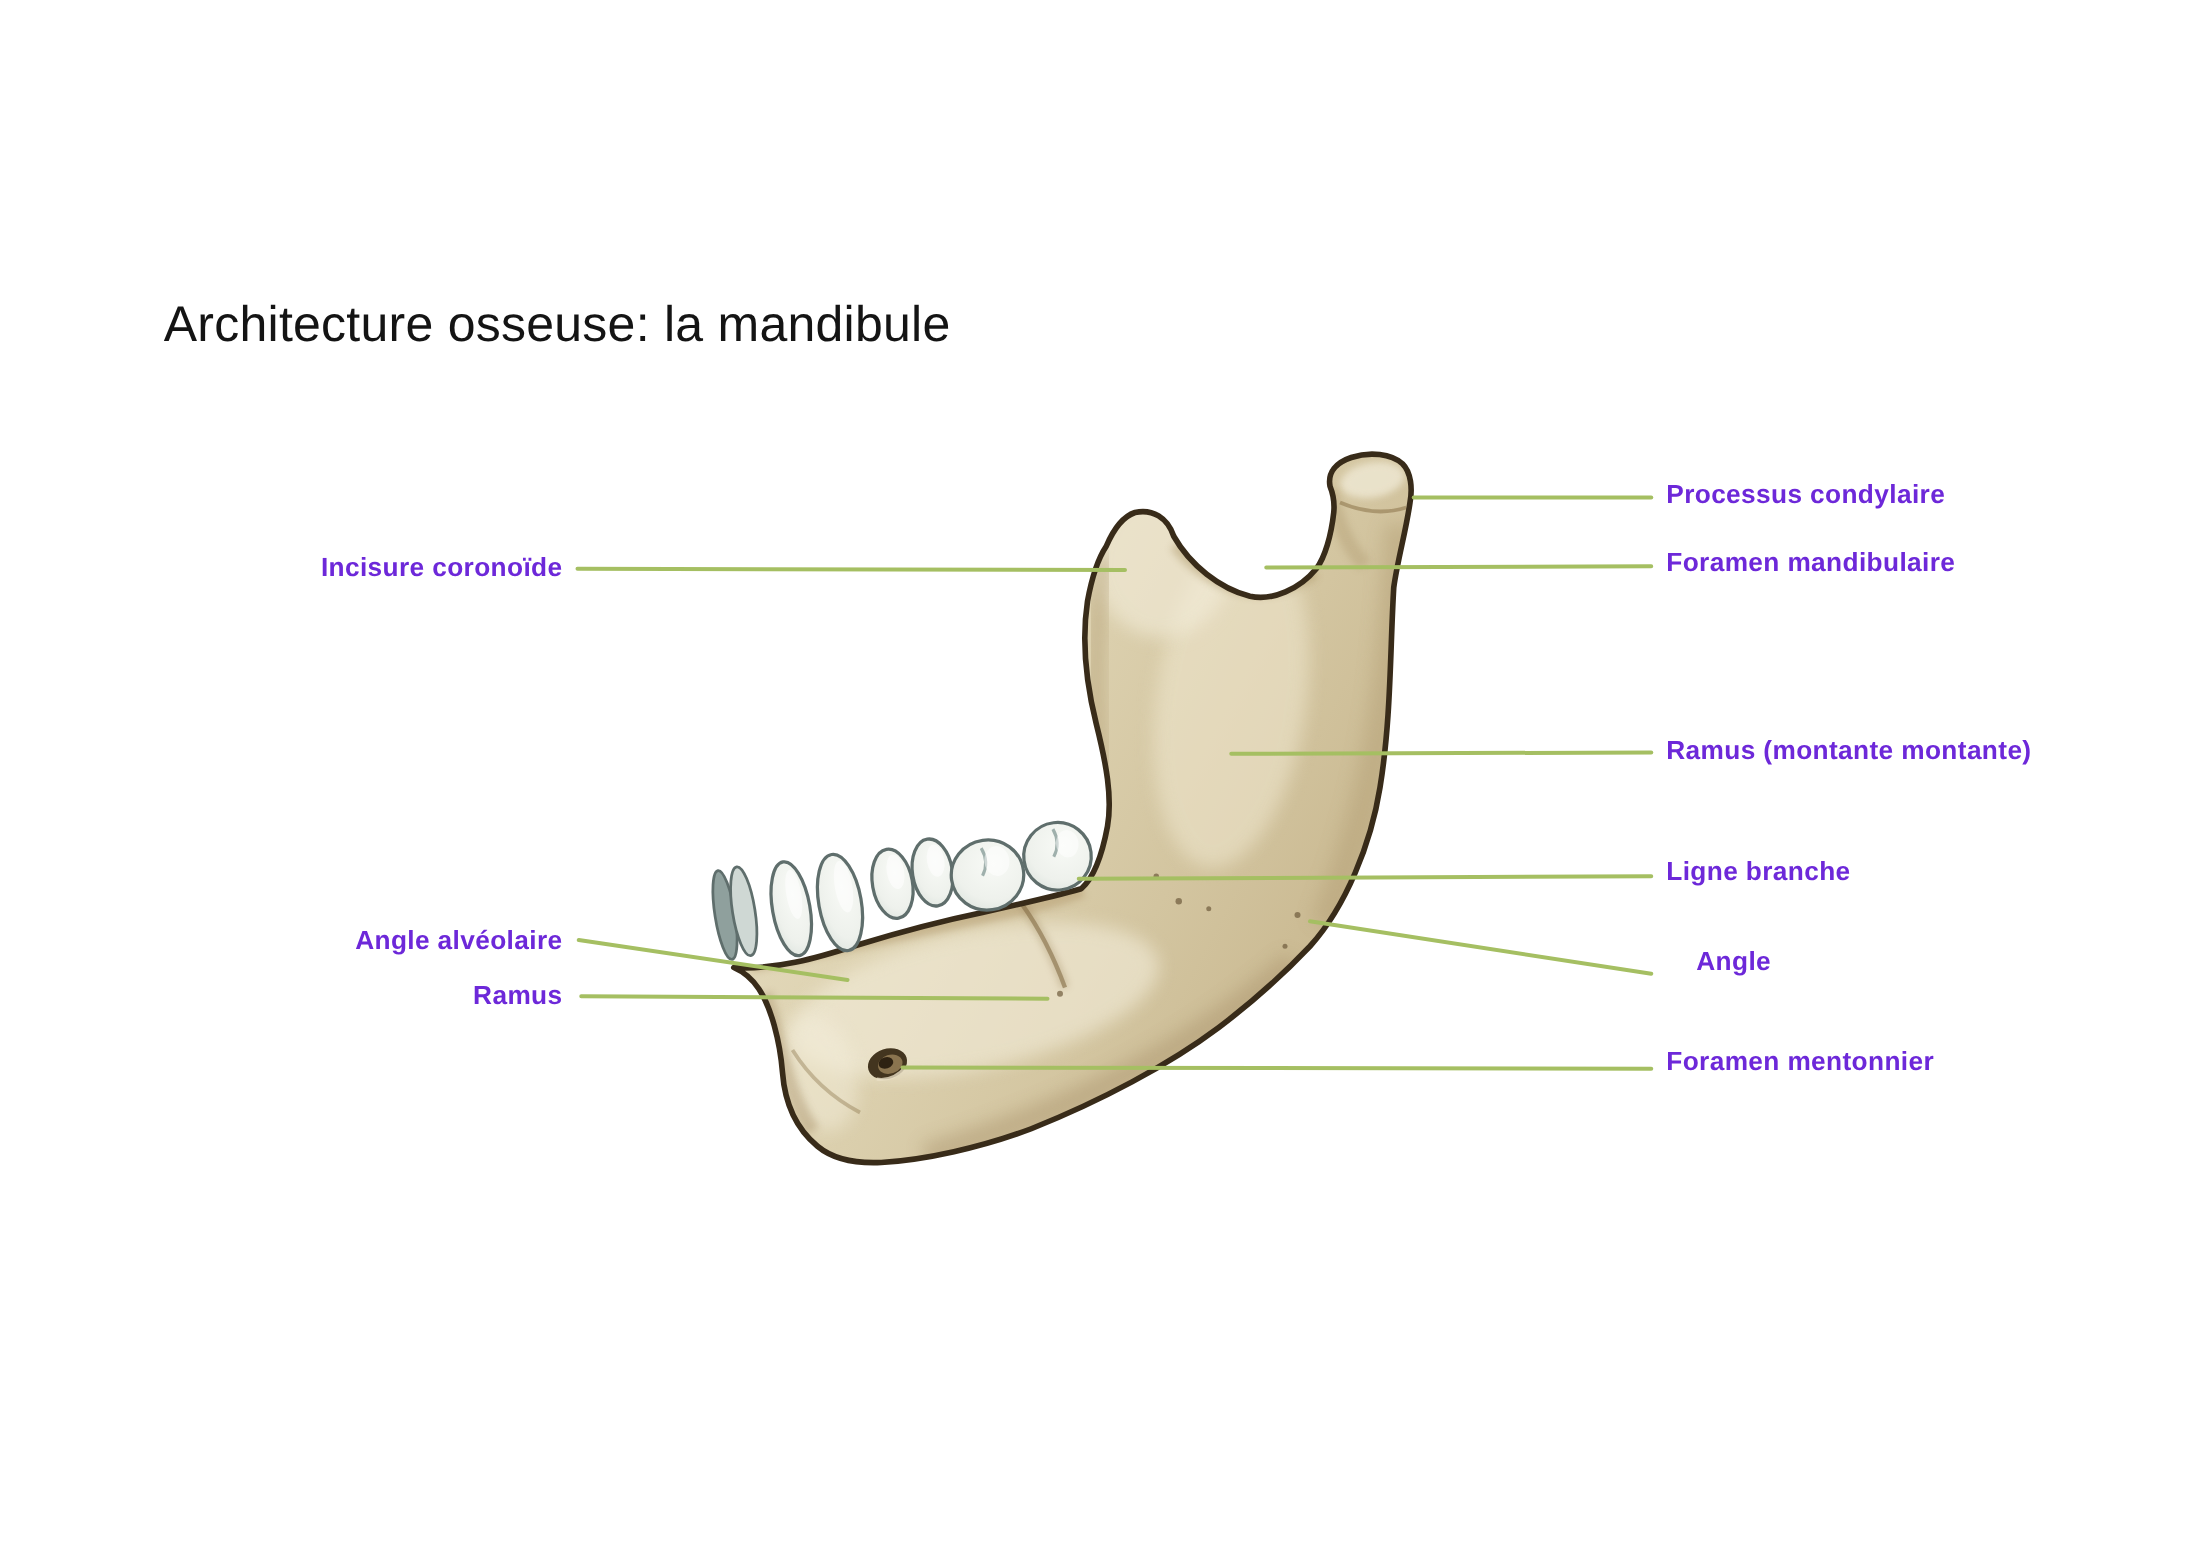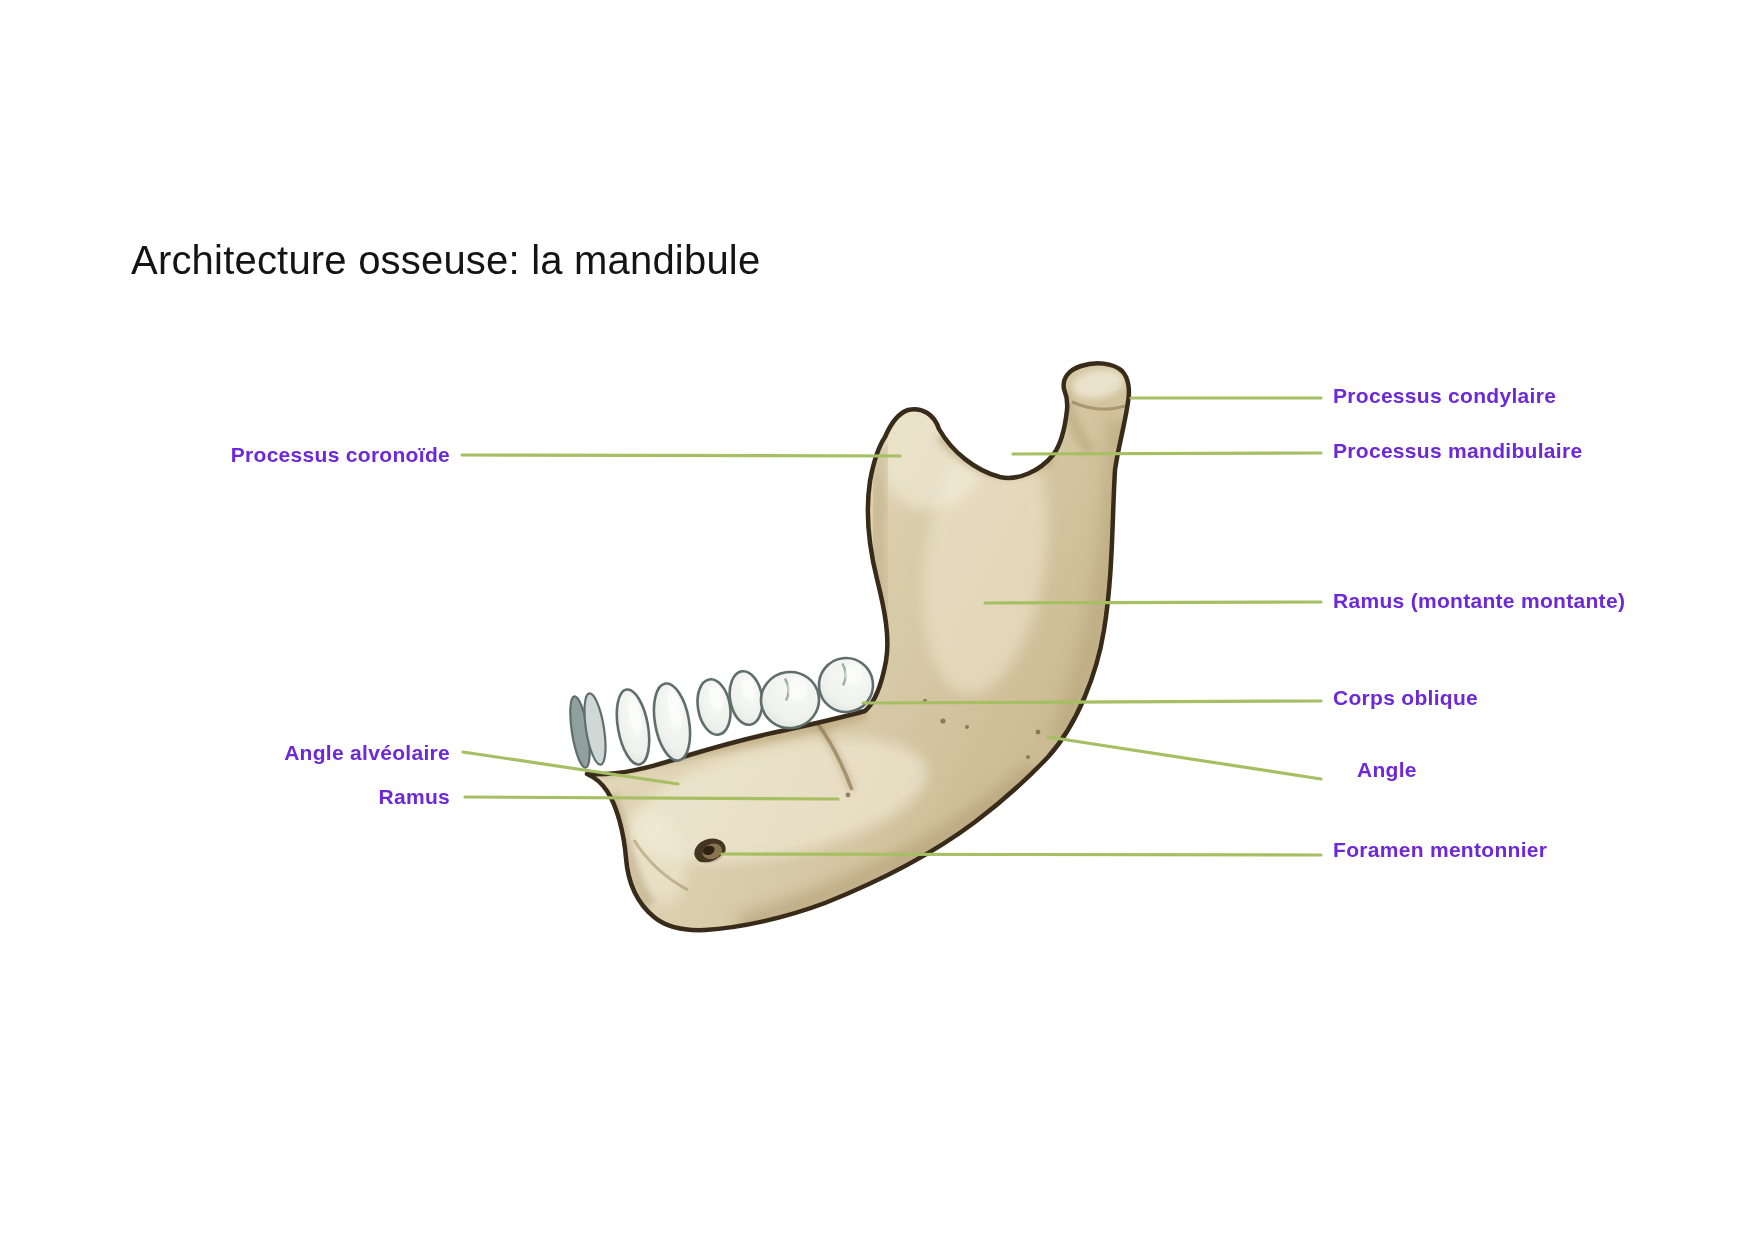--- a/index.html
+++ b/index.html
@@ -185,24 +185,24 @@
       <line x1="465" y1="797" x2="838" y2="799" stroke="#a5bf62"></line>
       <line x1="1131" y1="398" x2="1321" y2="398" stroke="#a5bf62"></line>
       <line x1="1013" y1="454" x2="1321" y2="453" stroke="#a5bf62"></line>
       <line x1="985" y1="603" x2="1321" y2="602" stroke="#a5bf62"></line>
       <line x1="863" y1="703" x2="1321" y2="701" stroke="#a5bf62"></line>
       <line x1="1048" y1="737" x2="1321" y2="779" stroke="#a5bf62"></line>
       <line x1="722" y1="854" x2="1321" y2="855" stroke="#a5bf62"></line>
     </g>
   </svg>
 
-  <div class="lbl lbl-left lbl-coronoide">Processus coronoïde</div>
+  <div class="lbl lbl-left lbl-coronoide">Incisure coronoïde</div>
   <div class="lbl lbl-left lbl-arcade">Angle alvéolaire</div>
   <div class="lbl lbl-left lbl-corps">Ramus</div>
 
   <div class="lbl lbl-right lbl-condylaire">Processus condylaire</div>
-  <div class="lbl lbl-right lbl-incisure">Processus mandibulaire</div>
+  <div class="lbl lbl-right lbl-incisure">Foramen mandibulaire</div>
   <div class="lbl lbl-right lbl-ramus">Ramus (montante montante)</div>
-  <div class="lbl lbl-right lbl-oblique">Corps oblique</div>
+  <div class="lbl lbl-right lbl-oblique">Ligne branche</div>
   <div class="lbl lbl-right lbl-angle">Angle</div>
   <div class="lbl lbl-right lbl-foramen">Foramen mentonnier</div>
 
 </div>
 
 </body></html>

